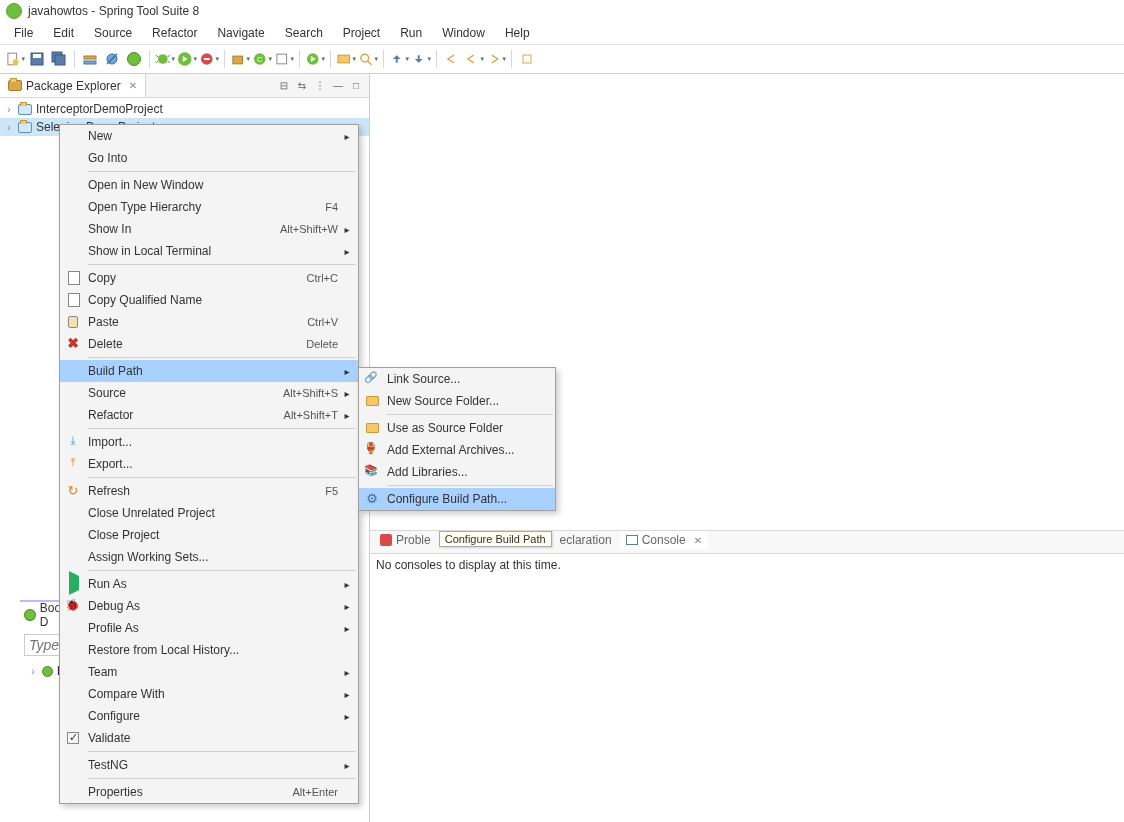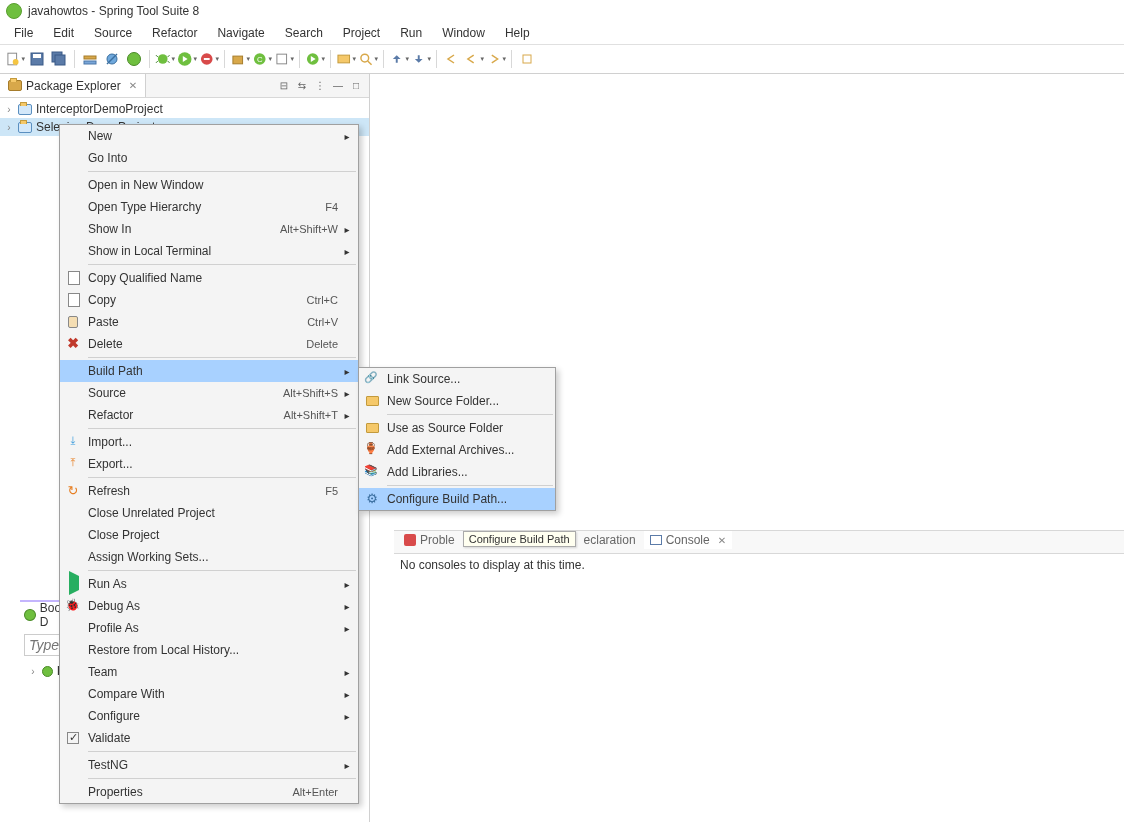--- a/index.html
+++ b/index.html
@@ -5,21 +5,21 @@
 * { box-sizing: border-box; margin: 0; padding: 0; }
 body { font-family: "Segoe UI", Tahoma, sans-serif; font-size: 12px; color: #333; background: #fff; overflow: hidden; width: 1124px; height: 822px; position: relative; }
 .titlebar { height: 22px; display: flex; align-items: center; padding: 0 6px; background: #fff; }
 .titlebar .logo { width: 16px; height: 16px; border-radius: 50%; background: #6fbf3f; margin-right: 6px; border: 1px solid #5a9f30; }
 .menubar { height: 22px; display: flex; align-items: center; padding: 0 4px; gap: 0; background: #fff; }
 .menubar .menu-item { padding: 2px 10px; cursor: default; }
 .toolbar { height: 30px; display: flex; align-items: center; padding: 0 4px; border-top: 1px solid #e0e0e0; border-bottom: 1px solid #d0d0d0; background: #fff; gap: 0; }
 .toolbar .tb-btn { width: 20px; height: 20px; display: inline-flex; align-items: center; justify-content: center; margin: 0 1px; }
 .toolbar .tb-sep { width: 1px; height: 18px; background: #d8d8d8; margin: 0 4px; }
 .toolbar .dropdown-arrow::after { content: "▾"; font-size: 7px; color: #666; margin-left: 1px; }
-.main-area { position: absolute; top: 74px; left: 0; right: 0; bottom: 0; display: flex; gap: 24px; }
+.main-area { position: absolute; top: 74px; left: 0; right: 0; bottom: 0; display: flex; }
 .left-pane { width: 370px; border-right: 1px solid #d0d0d0; display: flex; flex-direction: column; background: #fff; }
 .right-pane { flex: 1; background: #fff; display: flex; flex-direction: column; }
 .view-tabs { height: 24px; display: flex; align-items: center; border-bottom: 1px solid #d8d8d8; background: #f5f5f5; }
 .view-tab { padding: 2px 8px; background: #fff; border-right: 1px solid #d0d0d0; display: flex; align-items: center; gap: 4px; height: 100%; }
 .view-tab-icons { margin-left: auto; display: flex; gap: 4px; padding-right: 6px; }
 .view-tab-icons .vt-icon { width: 14px; height: 14px; display: inline-flex; align-items: center; justify-content: center; font-size: 10px; color: #666; }
 .folder-icon { width: 14px; height: 11px; background: #f5c869; border: 1px solid #c39a3c; border-radius: 2px; position: relative; display: inline-block; }
 .folder-icon::before { content: ""; position: absolute; top: -3px; left: 1px; width: 5px; height: 3px; background: #f5c869; border: 1px solid #c39a3c; border-bottom: none; border-radius: 1px 1px 0 0; }
 .folder-icon.open { background: #d3e8fa; border-color: #5a8fc0; }
 .tree { padding: 2px 0; }
@@ -325,33 +325,33 @@
         <span class="cm-icon"></span>
       </span>
       <span class="cm-label">Show in Local Terminal</span>
       <span class="cm-arrow">▸</span>
     </div>
     <div class="cm-sep"></div>
     <div class="cm-row">
       <span class="cm-icon-col">
         <span class="cm-icon icon-copy"></span>
       </span>
-      <span class="cm-label">Copy Qualified Name</span>
-      <span class="cm-arrow"></span>
-    </div>
-    <div class="cm-row">
-      <span class="cm-icon-col">
-        <span class="cm-icon icon-copy"></span>
-      </span>
       <span class="cm-label">Copy</span>
       <span class="cm-shortcut">Ctrl+C</span>
       <span class="cm-arrow"></span>
     </div>
     <div class="cm-row">
       <span class="cm-icon-col">
+        <span class="cm-icon icon-copy"></span>
+      </span>
+      <span class="cm-label">Copy Qualified Name</span>
+      <span class="cm-arrow"></span>
+    </div>
+    <div class="cm-row">
+      <span class="cm-icon-col">
         <span class="cm-icon icon-paste"></span>
       </span>
       <span class="cm-label">Paste</span>
       <span class="cm-shortcut">Ctrl+V</span>
       <span class="cm-arrow"></span>
     </div>
     <div class="cm-row">
       <span class="cm-icon-col">
         <span class="cm-icon icon-delete">✖</span>
       </span>

